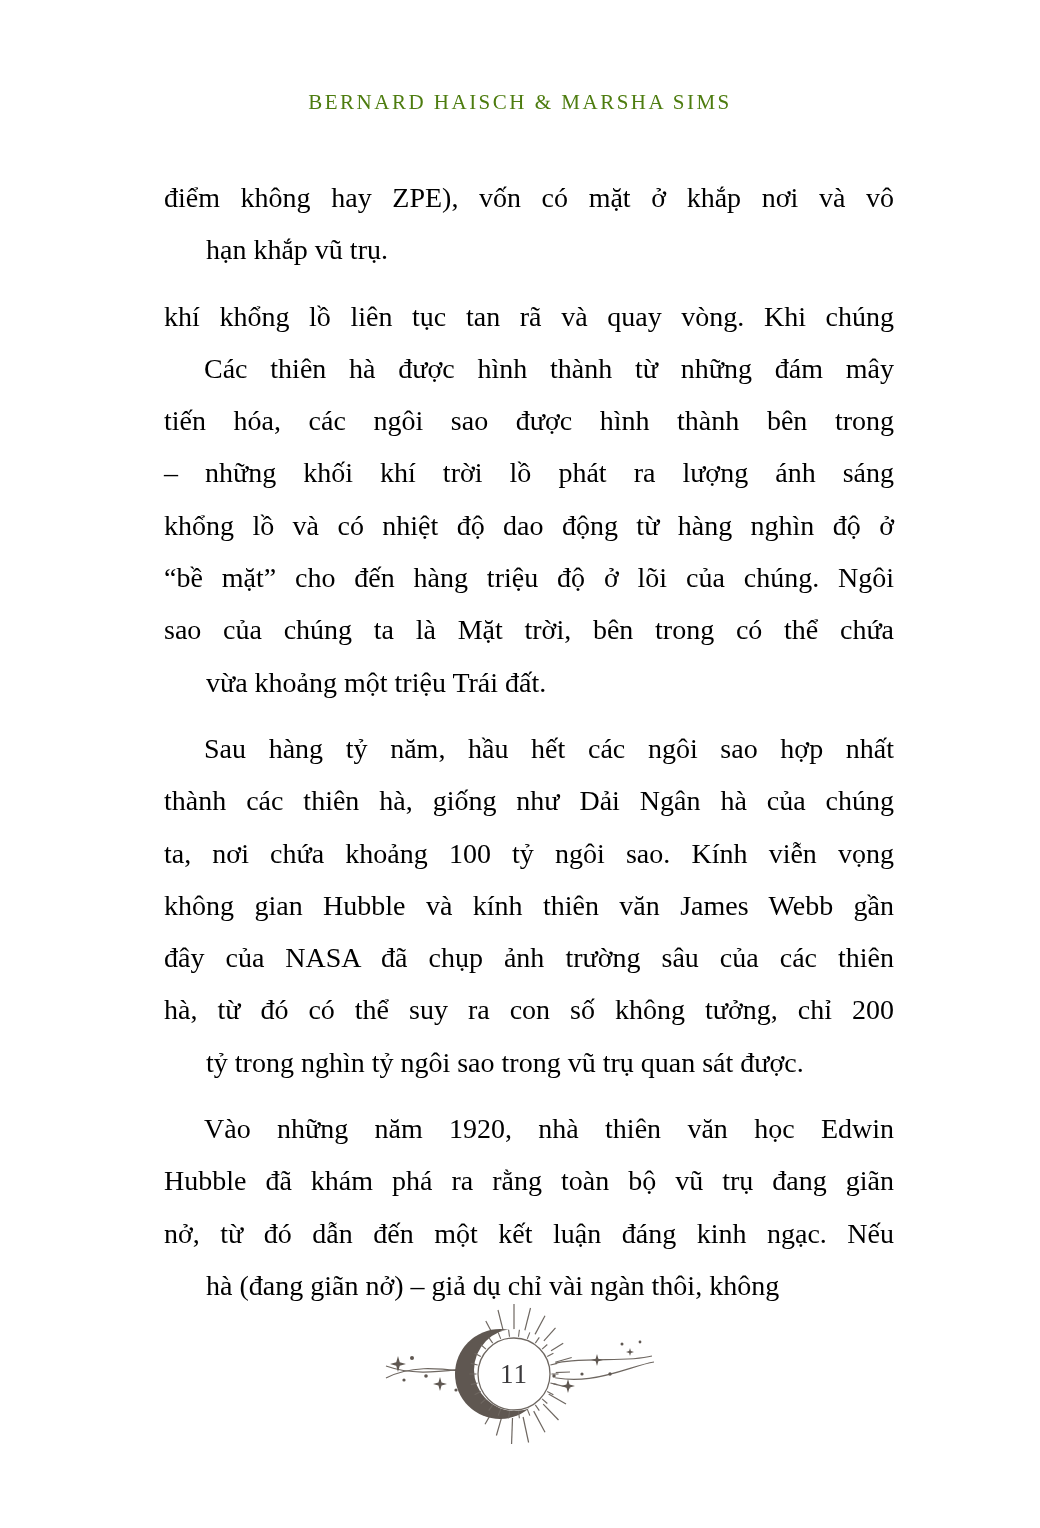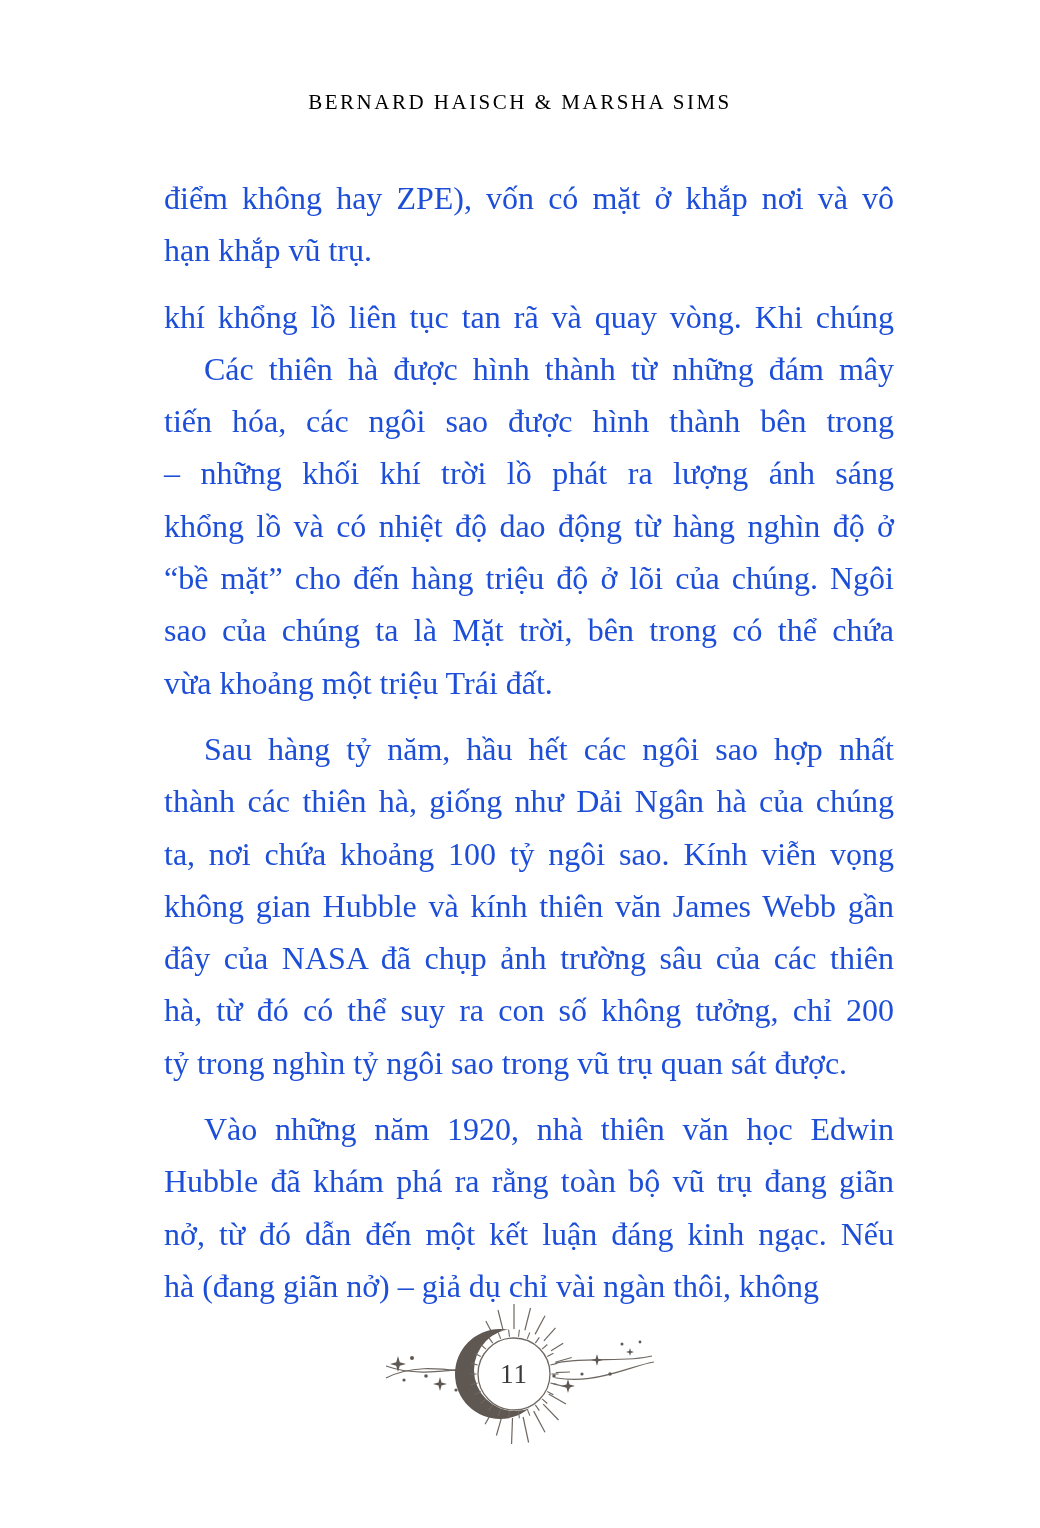--- a/index.html
+++ b/index.html
@@ -16,42 +16,43 @@
     font-family: "Liberation Serif", "DejaVu Serif", serif;
   }
   .running-header {
     position: absolute;
     top: 90px;
     left: 0;
     width: 100%;
     text-align: center;
     font-size: 21px;
     letter-spacing: 2.5px;
-    color: #000000;
+    color: #4d7c0f;
     font-variant: normal;
   }
   .body-text {
     position: absolute;
     top: 172px;
     left: 164px;
     width: 730px;
-    color: #1d4ed8;
-    font-size: 32px;
+    color: #000000;
+    font-size: 28px;
   }
   .paragraph { margin: 0 0 14px 0; }
   .line {
     line-height: 52.3px;
     white-space: nowrap;
     text-align: justify;
     text-align-last: justify;
   }
   .line.last {
     text-align: right;
     text-align-last: left;
     white-space: normal;
+    margin-left: 42px;
   }
   .line.indent { padding-left: 40px; }
   .footer-ornament {
     position: absolute;
     left: 378px;
     top: 1304px;
     width: 284px;
     height: 140px;
   }
   .footer-ornament svg { display: block; }

